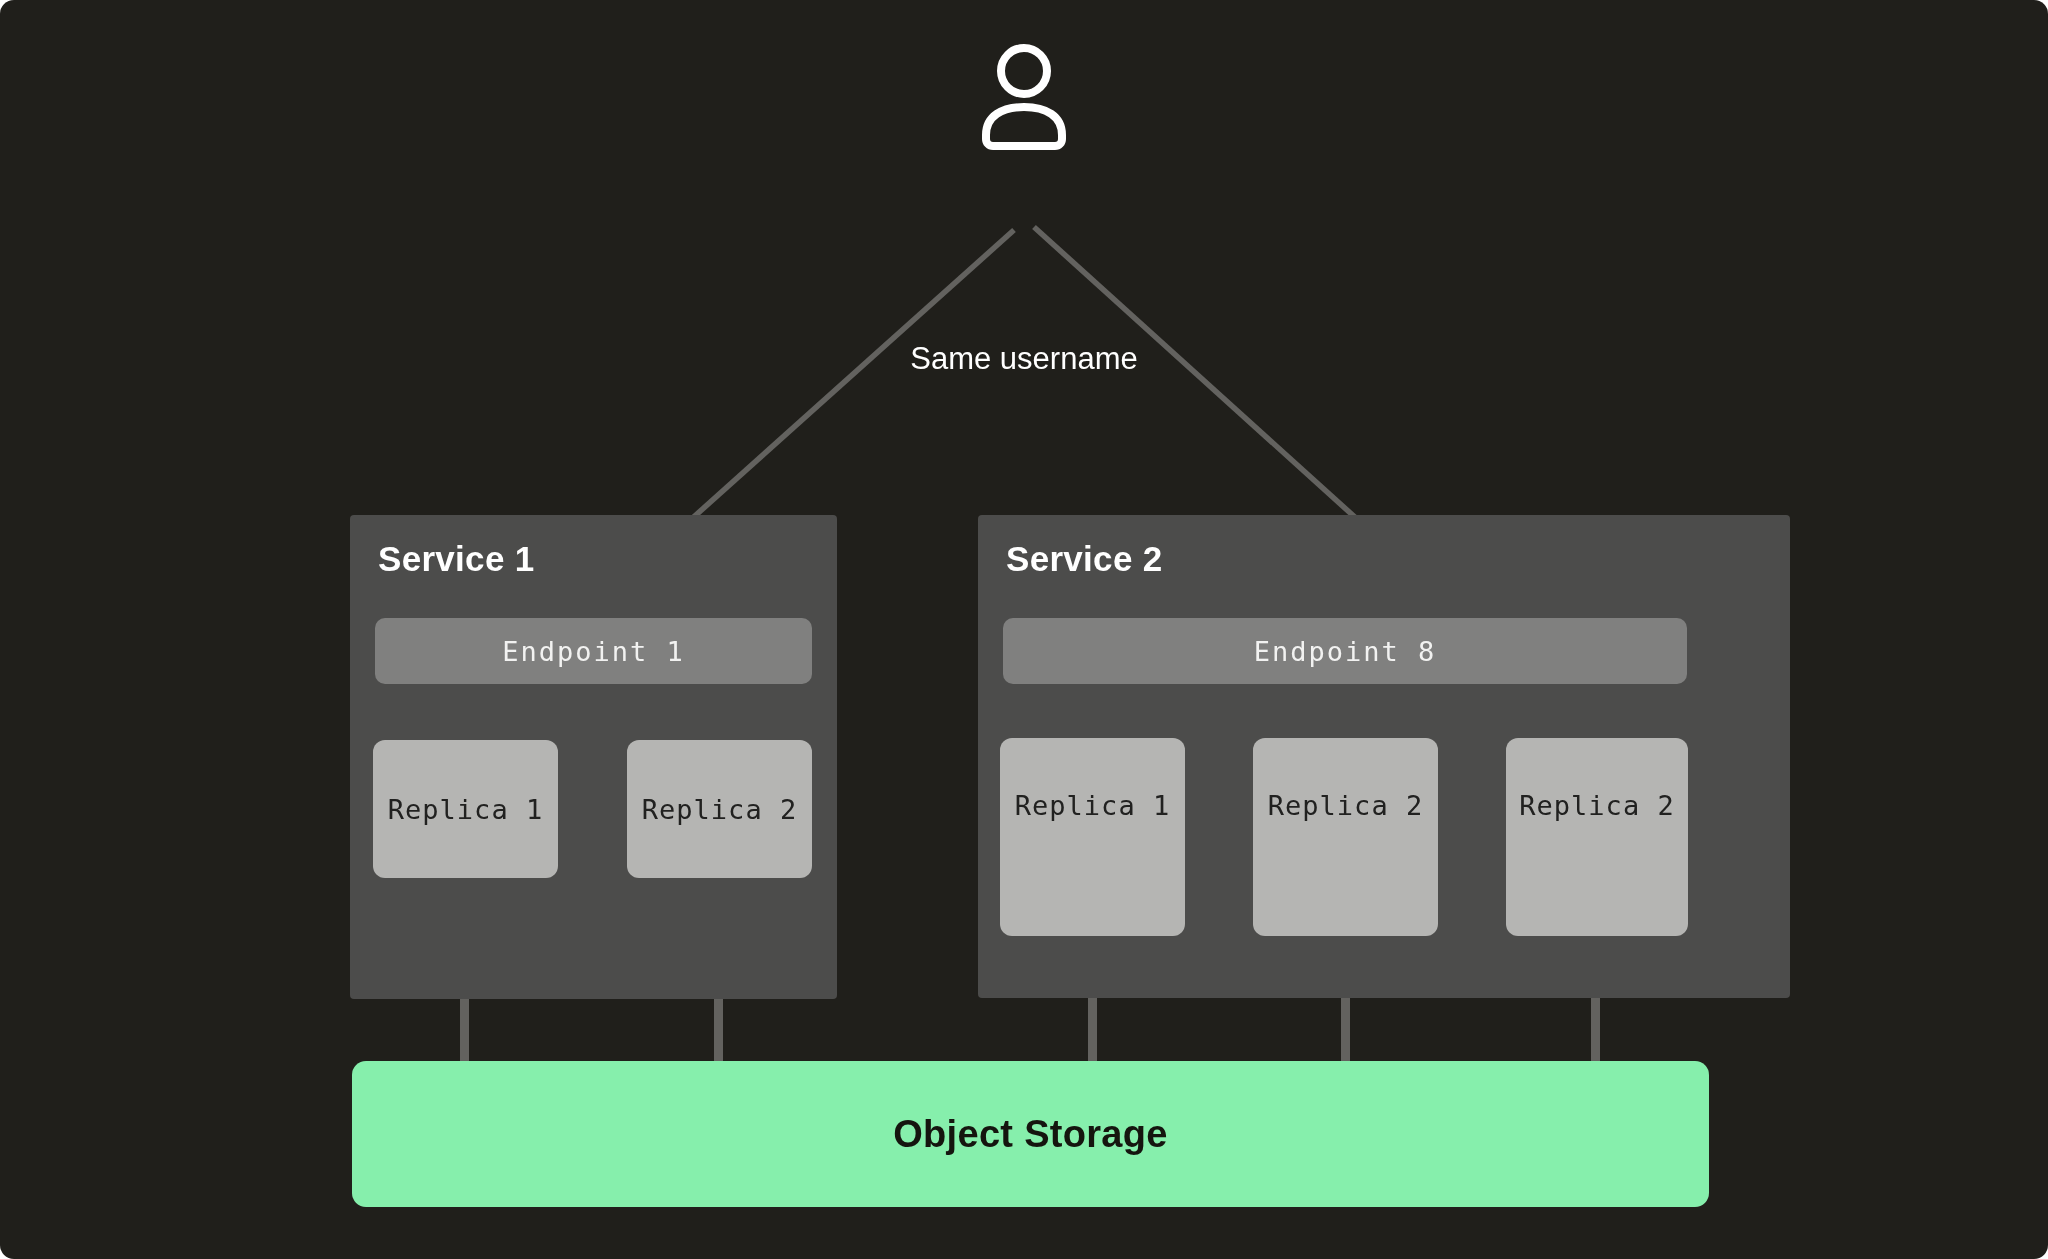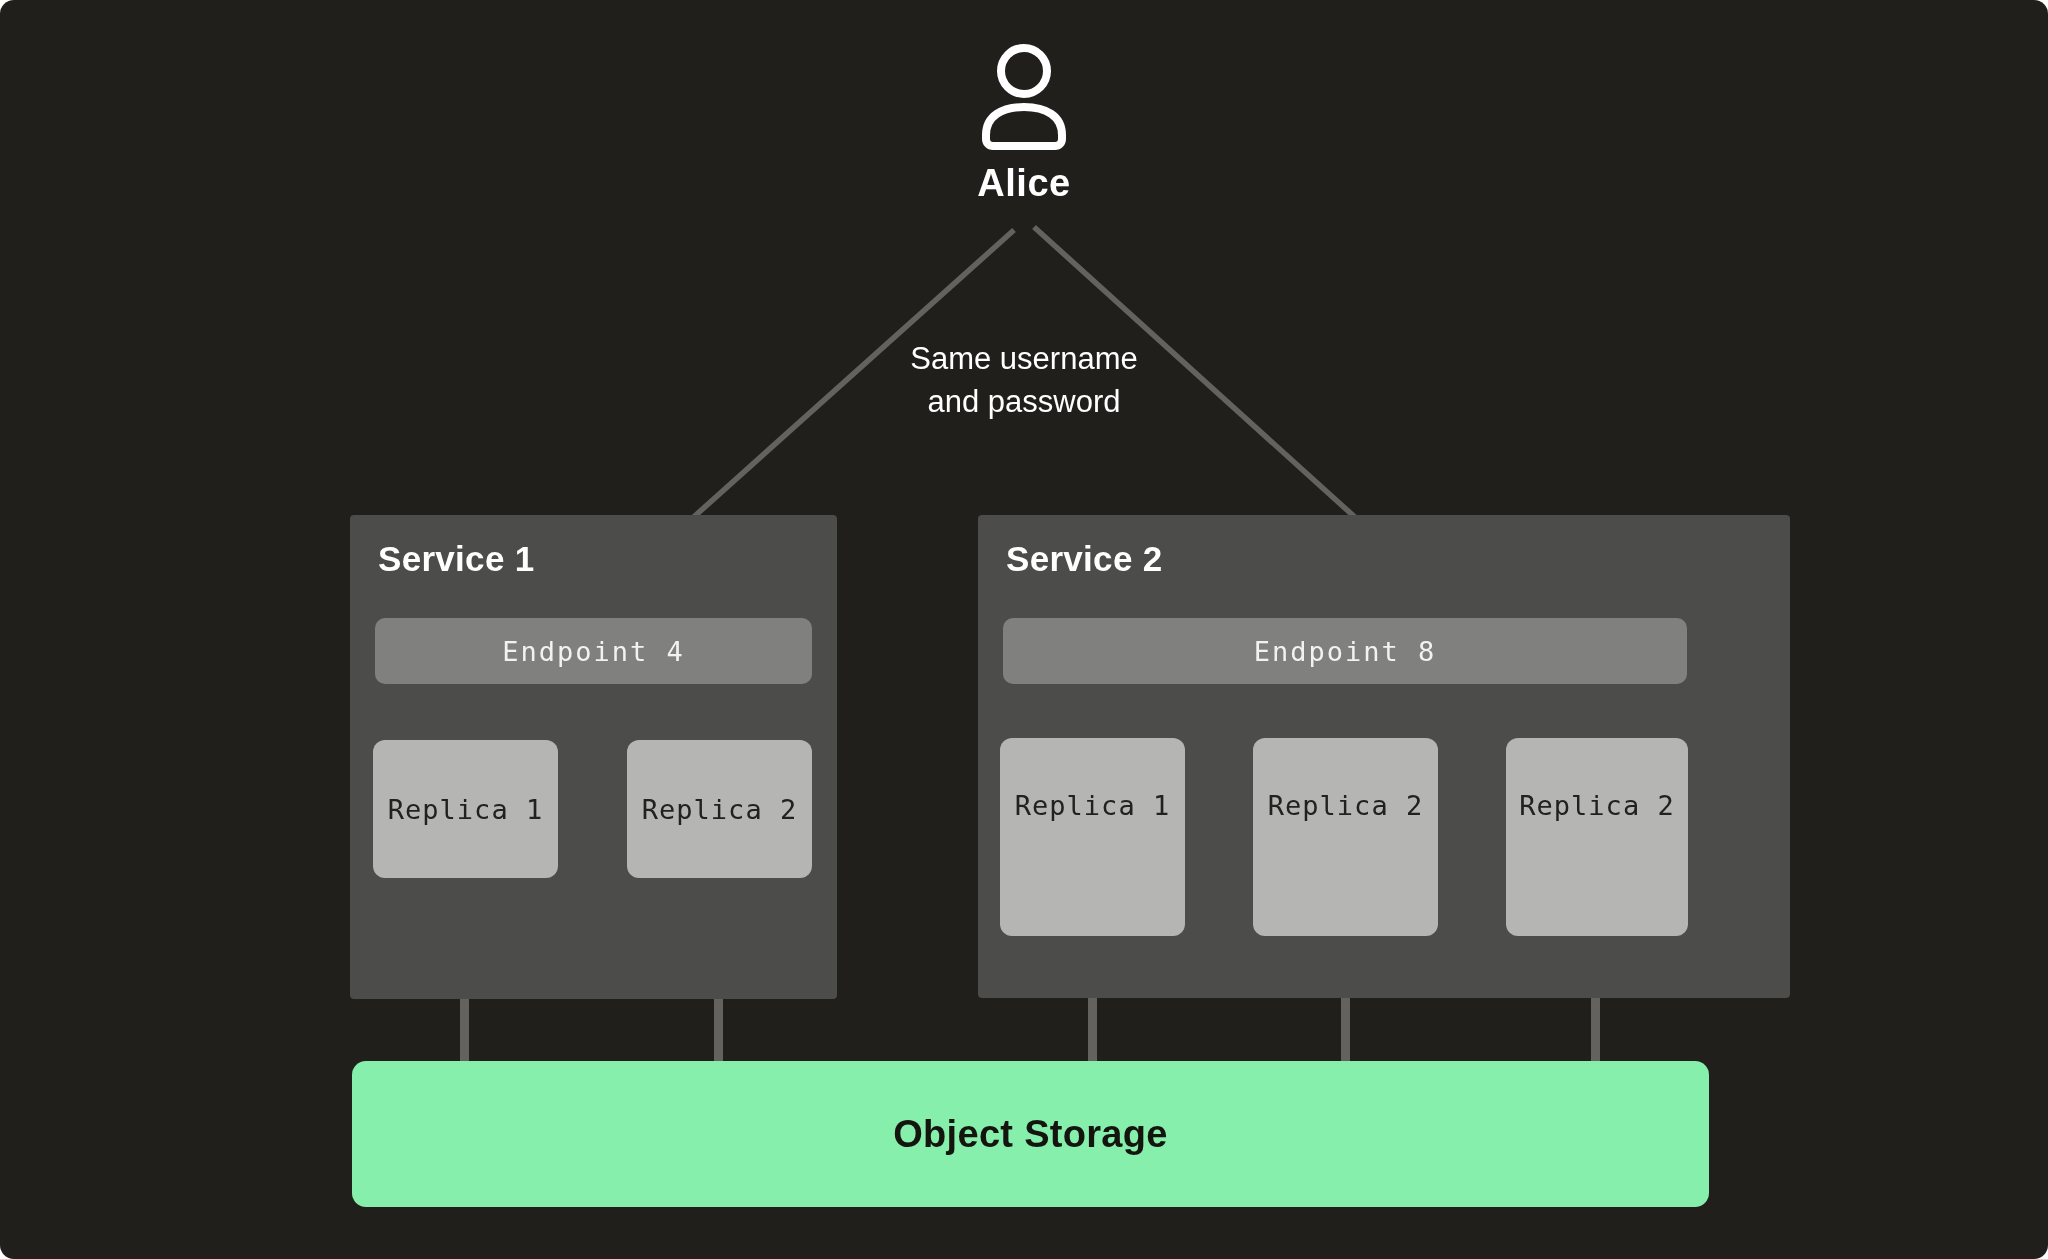--- a/index.html
+++ b/index.html
@@ -93,36 +93,34 @@
 
     <g stroke="#ffffff" stroke-width="8" fill="none" stroke-linejoin="round" stroke-linecap="round">
       <circle cx="1024" cy="71" r="23"></circle>
       <path d="M 986 135 C 986 116 1002 107 1024 107 C 1046 107 1062 116 1062 135 L 1062 139 C 1062 143 1059 146 1055 146 L 993 146 C 989 146 986 143 986 139 Z"></path>
     </g>
 
     <line x1="1014" y1="230" x2="610" y2="592" stroke="#ffffff" stroke-opacity="0.30" stroke-width="5.5" marker-end="url(#arrowhead)"></line>
     <line x1="1034" y1="227" x2="1441" y2="595" stroke="#ffffff" stroke-opacity="0.30" stroke-width="5.5" marker-end="url(#arrowhead)"></line>
   </svg>
 
-  <div class="user-name">Alice</div>
 
   <div class="conn-label">
     <div>Same username</div>
-    <div>and password</div>
   </div>
 
   <div class="connector" style="left:460px"></div>
   <div class="connector" style="left:714px"></div>
   <div class="connector" style="left:1088px"></div>
   <div class="connector" style="left:1341px"></div>
   <div class="connector" style="left:1591px"></div>
 
   <div class="service-panel s1">
     <div class="service-title">Service 1</div>
-    <div class="endpoint">Endpoint 4</div>
+    <div class="endpoint">Endpoint 1</div>
     <div class="replica r0">Replica 1</div>
     <div class="replica r1">Replica 2</div>
   </div>
 
   <div class="service-panel s2">
     <div class="service-title">Service 2</div>
     <div class="endpoint">Endpoint 8</div>
     <div class="replica r0">Replica 1</div>
     <div class="replica r1">Replica 2</div>
     <div class="replica r2">Replica 2</div>

